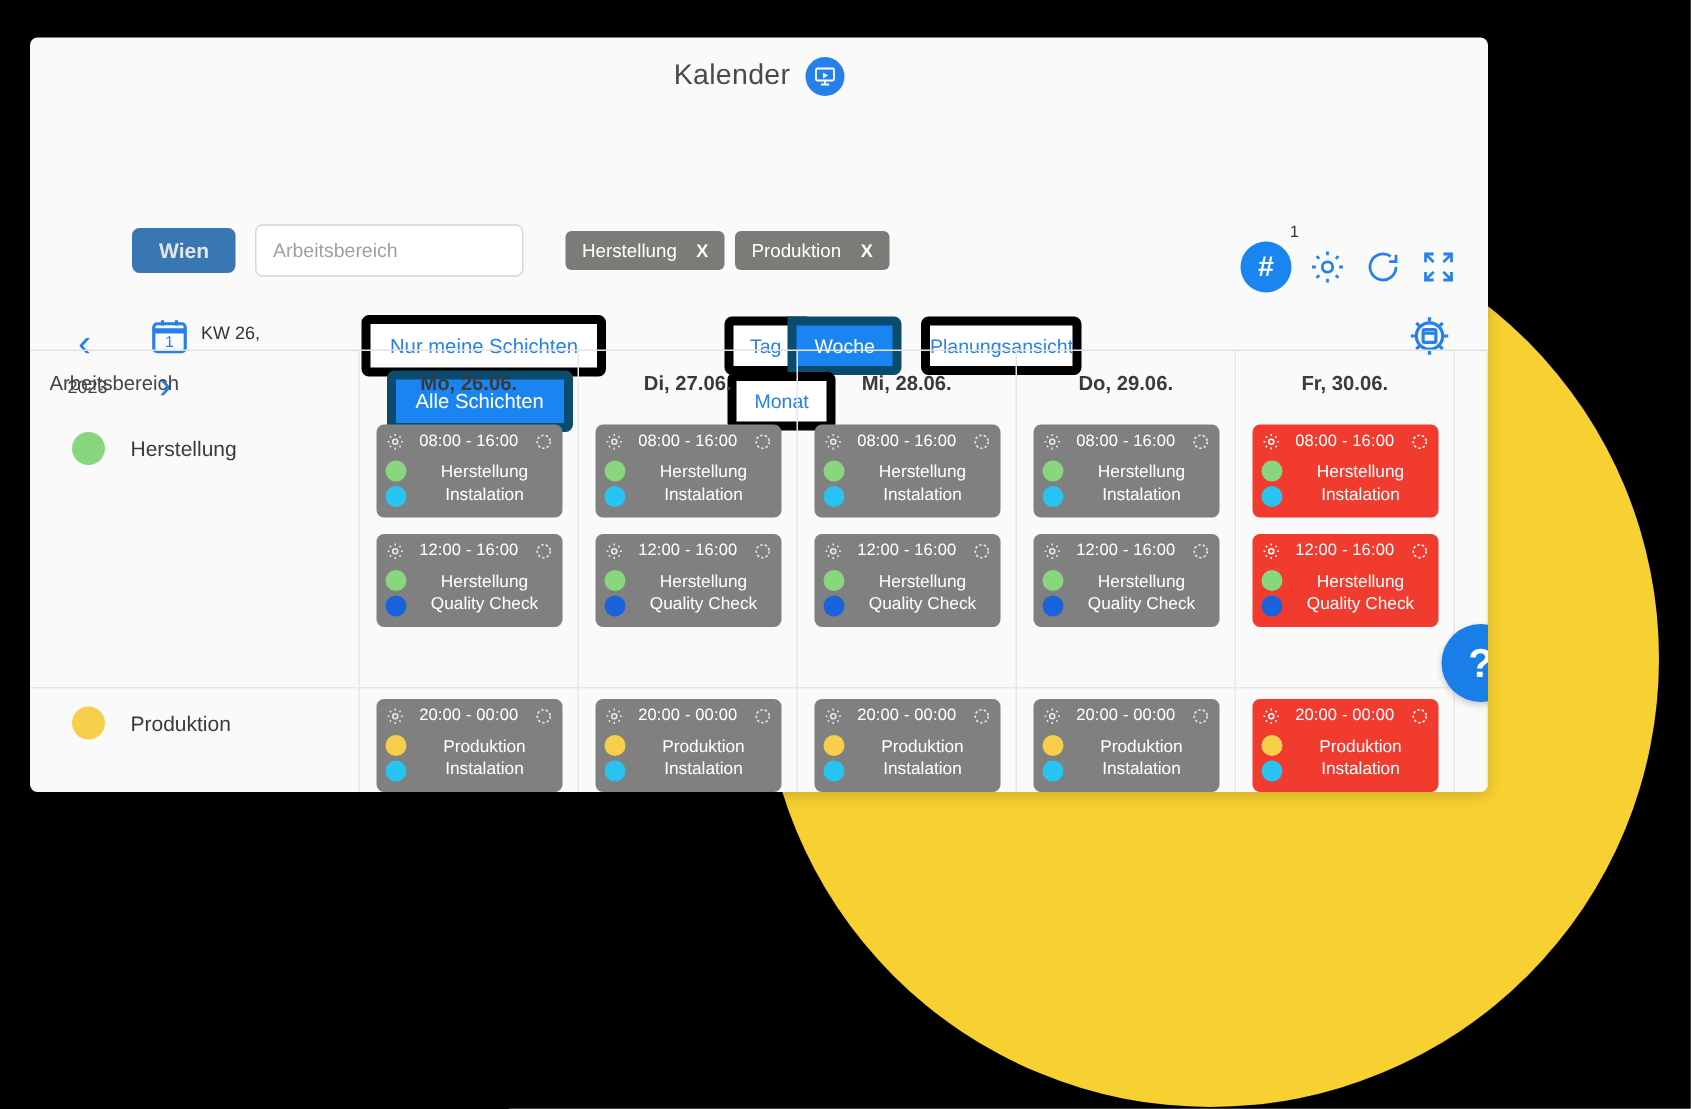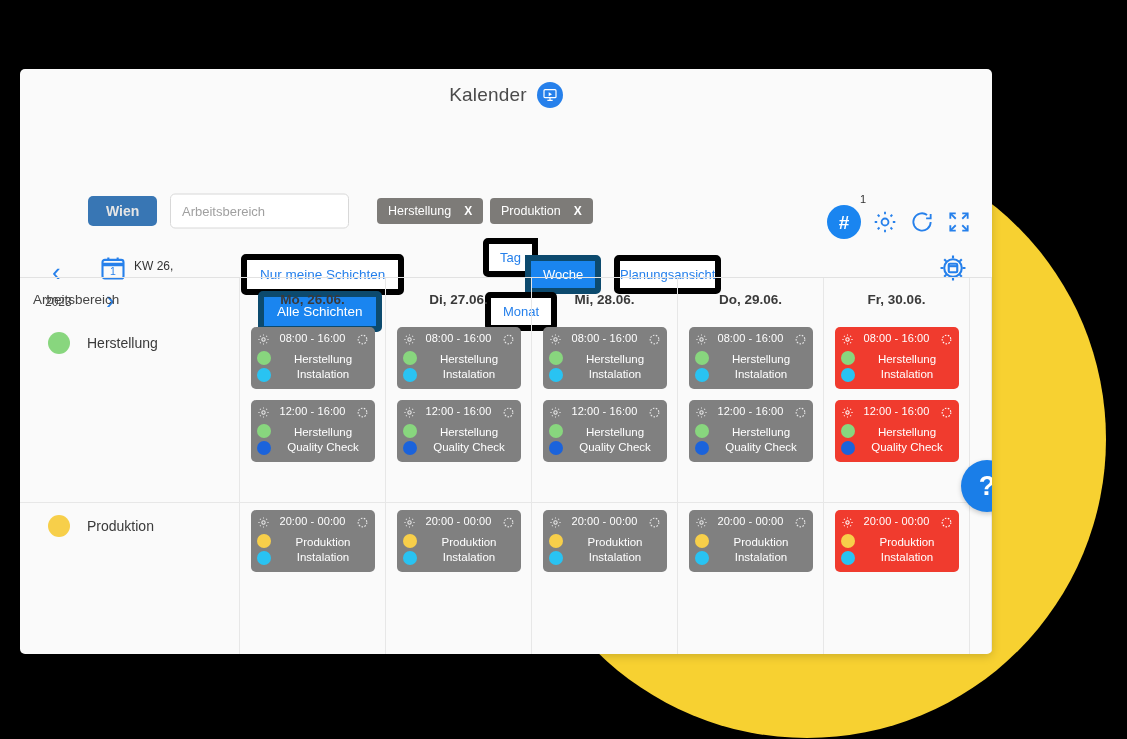--- a/index.html
+++ b/index.html
@@ -4,23 +4,23 @@
 <style>
   html,body{margin:0;padding:0;background:#000;}
   body{width:1127px;height:739px;position:relative;overflow:hidden;
        font-family:"Liberation Sans",sans-serif;-webkit-font-smoothing:antialiased;}
 
   
   #yellow-circle{position:absolute;left:508px;top:140px;width:598px;height:598px;
       border-radius:50%;background:#F7D131;}
 
   
-  #app-card{position:absolute;left:20px;top:25px;width:972px;height:585px;
+  #app-card{position:absolute;left:20px;top:25px;width:972px;height:503px;
       background:#fafafa;border-radius:5px;overflow:hidden;
-      box-shadow:0 2px 10px rgba(0,0,0,.18);margin-top:44px;}
+      box-shadow:0 2px 10px rgba(0,0,0,.18);}
 
   
   #title-row{height:52px;display:flex;align-items:center;justify-content:center;gap:10px;}
   #page-title{font-size:19px;color:#4a4a4a;letter-spacing:.2px;}
   .logo-badge{width:26px;height:26px;border-radius:50%;background:#2680EB;
       display:flex;align-items:center;justify-content:center;}
 
   
   #toolbar{position:relative;padding:0 18px 0 20px;height:150px;}
 
@@ -51,21 +51,21 @@
   #kw-label{position:absolute;left:92px;top:10px;font-size:12px;color:#333;}
 
   .btn-outline{position:absolute;background:#fff;color:#2680EB;border:6px solid #000000;
       border-radius:5px;font-size:13.5px;padding:7px 13px;cursor:pointer;white-space:nowrap;}
   .btn-solid{position:absolute;background:#1a85f0;color:#ffffff;border:6px solid #0c4a6e;
       border-radius:5px;font-size:13.5px;padding:7px 13px;cursor:pointer;white-space:nowrap;}
 
   #btn-nur-meine{left:221px;top:133px;}
   #btn-alle{left:238px;top:170px;}
 
-  #seg-tag{left:463px;top:117px;padding:6px 11px;border-radius:5px 0 0 5px;font-size:13px;}
+  #seg-tag{left:463px;top:134px;padding:6px 11px;border-radius:5px 0 0 5px;font-size:13px;}
   #seg-woche{left:505px;top:134px;padding:6px 12px;border-radius:0 5px 5px 0;font-size:13px;}
   #seg-monat{left:465px;top:171px;padding:6px 12px;font-size:13px;}
 
   #btn-planung{left:594px;top:134px;padding:6px 0;font-size:13px;}
   #btn-mitarbeiter{left:594px;top:170px;padding:6px 11px;font-size:13px;}
 
   
   #icon-cluster{position:absolute;right:20px;top:84px;display:flex;align-items:center;gap:11px;}
   #hash-badge{position:relative;width:34px;height:34px;border-radius:50%;background:#1a85f0;
       display:flex;align-items:center;justify-content:center;cursor:pointer;}

